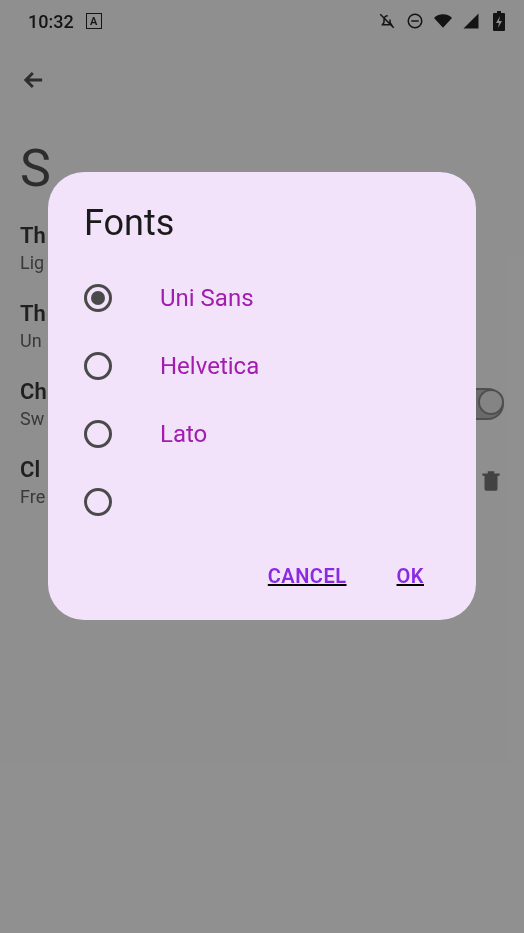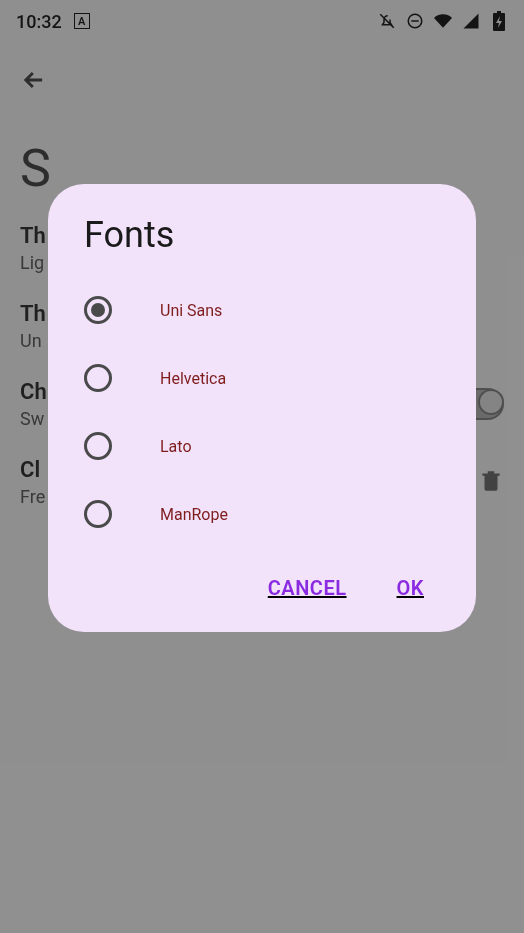--- a/index.html
+++ b/index.html
@@ -16,20 +16,21 @@
       overflow: hidden;
     }
     .status-bar {
       height: 42px;
       background: #b8b8b8;
       display: flex;
       align-items: center;
       justify-content: space-between;
       padding: 0 16px;
       color: #1a1a1a;
+      margin-left: 12px;
     }
     .status-left {
       display: flex;
       align-items: center;
       gap: 12px;
       font-size: 18px;
       font-weight: 500;
     }
     .status-right {
       display: flex;
@@ -102,21 +103,21 @@
       align-items: center;
       justify-content: center;
     }
     .dialog {
       width: 428px;
       background: #f2e3fb;
       border-radius: 36px;
       padding: 30px 0 24px;
       position: absolute;
       left: 48px;
-      top: 184px;
+      top: 172px;
     }
     .dialog-title {
       font-size: 36px;
       font-weight: 400;
       color: #1a1a1a;
       padding: 0 36px 20px;
     }
     .radio-list {
       padding: 0 0;
     }
@@ -140,22 +141,22 @@
     .radio-circle.selected {
       border-color: #4a4a4a;
     }
     .radio-dot {
       width: 14px;
       height: 14px;
       background: #4a4a4a;
       border-radius: 50%;
     }
     .radio-label {
-      font-size: 16px;
-      color: #7f1d1d;
+      font-size: 24px;
+      color: #a21caf;
     }
     .dialog-actions {
       display: flex;
       justify-content: flex-end;
       gap: 50px;
       padding: 28px 52px 8px;
       text-decoration: underline;
     }
     .dialog-btn {
       background: none;
@@ -259,21 +260,20 @@
       <div class="radio-item">
         <div class="radio-circle"></div>
         <div class="radio-label">Helvetica</div>
       </div>
       <div class="radio-item">
         <div class="radio-circle"></div>
         <div class="radio-label">Lato</div>
       </div>
       <div class="radio-item">
         <div class="radio-circle"></div>
-        <div class="radio-label">ManRope</div>
       </div>
     </div>
     <div class="dialog-actions">
       <button class="dialog-btn">CANCEL</button>
       <button class="dialog-btn">OK</button>
     </div>
   </div>
 </div>
 
 </body></html>

